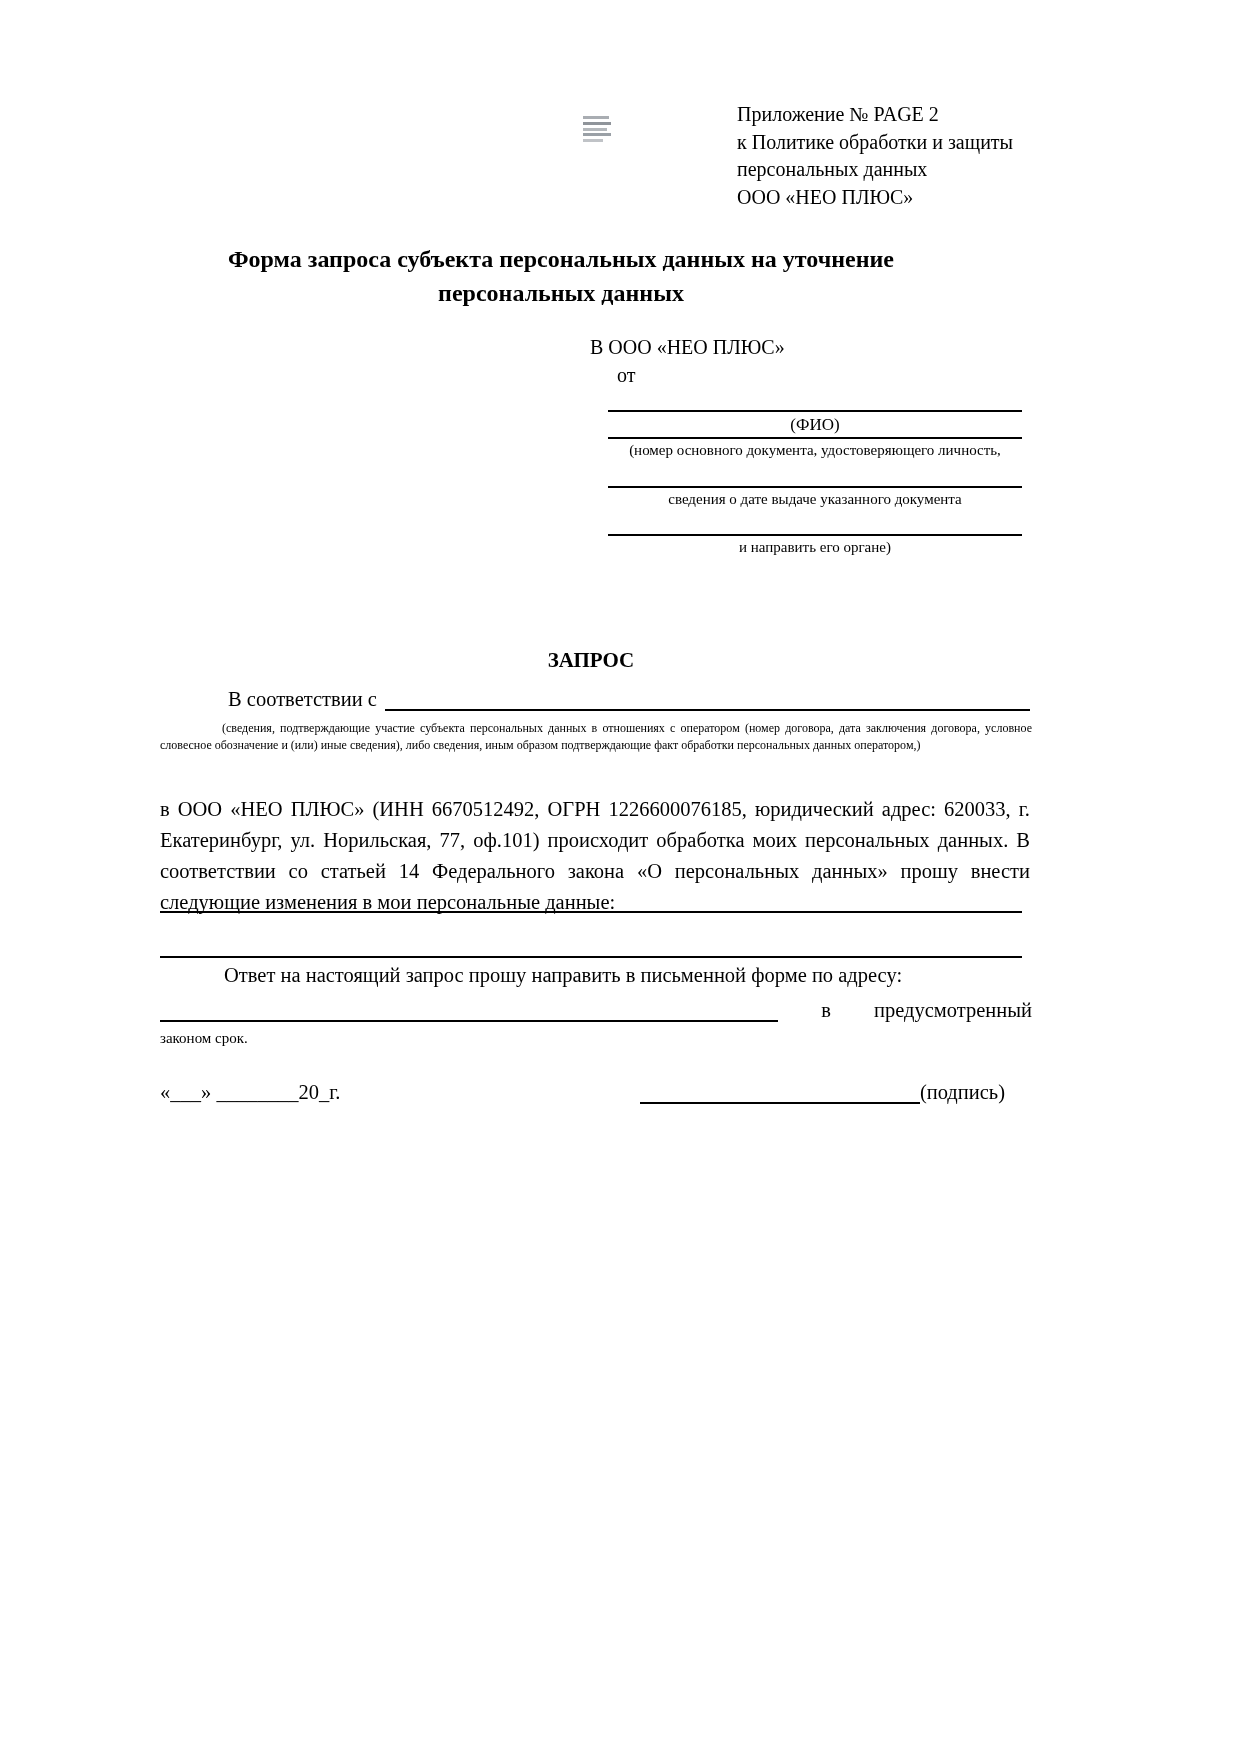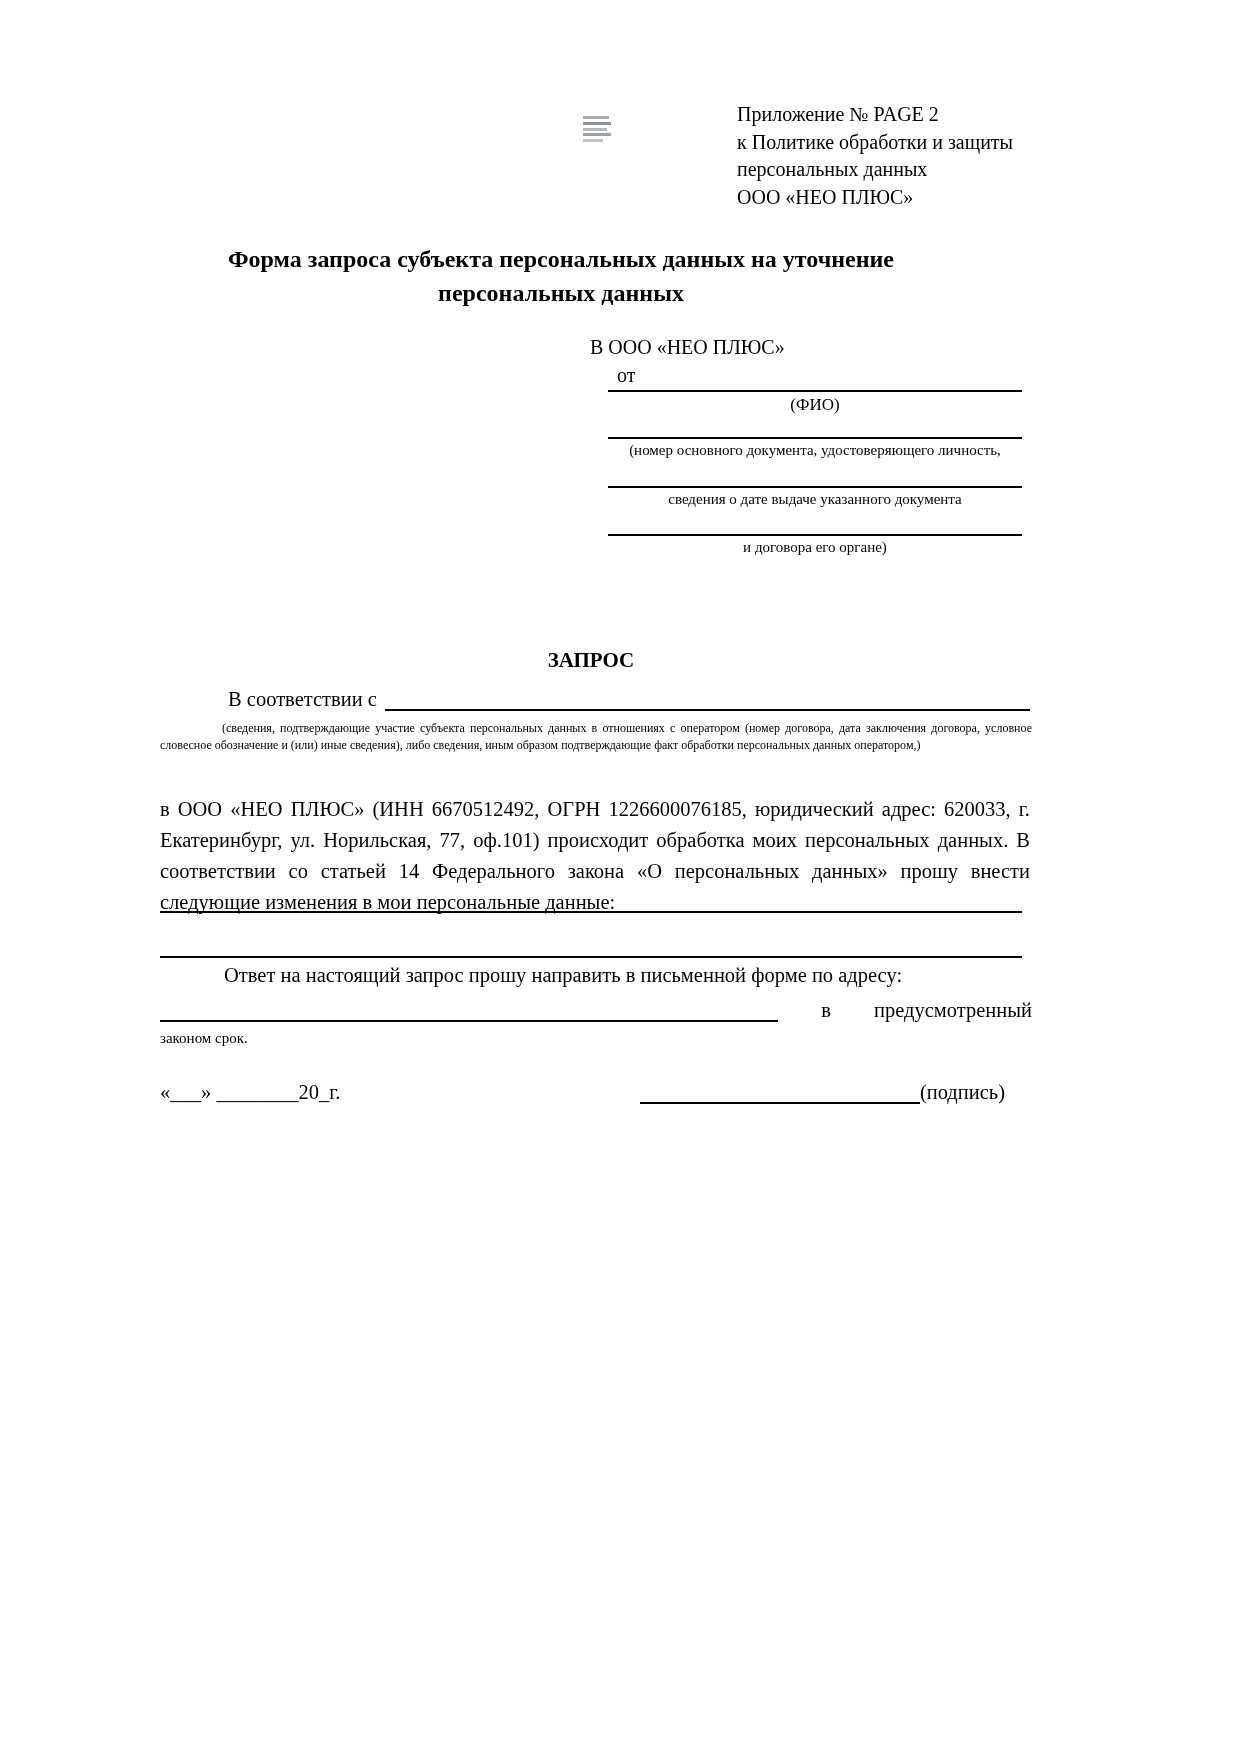--- a/index.html
+++ b/index.html
@@ -21,21 +21,21 @@
   .hdr{left:737px;top:101px;width:330px;font-size:20px;line-height:1.38;}
   
   .title{left:130px;top:242px;width:862px;text-align:center;font-weight:bold;font-size:24px;line-height:1.42;}
   
   .addr-to{left:590px;top:336px;font-size:20px;}
   .addr-from{left:617px;top:364px;font-size:20px;}
   .field{left:608px;width:414px;}
   .fill{border-bottom:2px solid #000;height:20px;}
   .cap{ text-align:center;font-size:15px;line-height:1.25;margin-top:2px;}
   .cap-lg{font-size:17px;}
-  .f1{top:370px;}
+  .f1{top:390px;}
   .f2{top:417px;}
   .f3{top:466px;}
   .f4{top:514px;}
   
   .req-head{left:160px;top:648px;width:862px;text-align:center;font-size:21px;font-weight:bold;}
   .intro{left:160px;top:688px;width:870px;display:flex;font-size:20.5px;}
   .intro .txt{white-space:pre;padding-left:68px;}
   .intro .uline{flex:1;border-bottom:2px solid #000;margin-left:8px;}
   .note{left:160px;top:720px;width:872px;font-size:12px;line-height:1.42;text-align:justify;text-indent:62px;}
   .bodytxt{left:160px;top:794px;width:870px;font-size:20.5px;line-height:1.52;text-align:justify;}
@@ -88,21 +88,21 @@
   <div class="cap">(номер основного документа, удостоверяющего личность,</div>
 </div>
 
 <div class="abs field f3">
   <div class="fill"></div>
   <div class="cap">сведения о дате выдаче указанного документа</div>
 </div>
 
 <div class="abs field f4">
   <div class="fill"></div>
-  <div class="cap">и договора его органе)</div>
+  <div class="cap">и направить его органе)</div>
 </div>
 
 <div class="abs req-head">ЗАПРОС</div>
 
 <div class="abs intro">
   <span class="txt">В соответствии с</span>
   <span class="uline"></span>
 </div>
 
 <div class="abs note">(сведения, подтверждающие участие субъекта персональных данных в отношениях с оператором (номер договора, дата заключения договора, условное словесное обозначение и (или) иные сведения), либо сведения, иным образом подтверждающие факт обработки персональных данных оператором,)</div>

